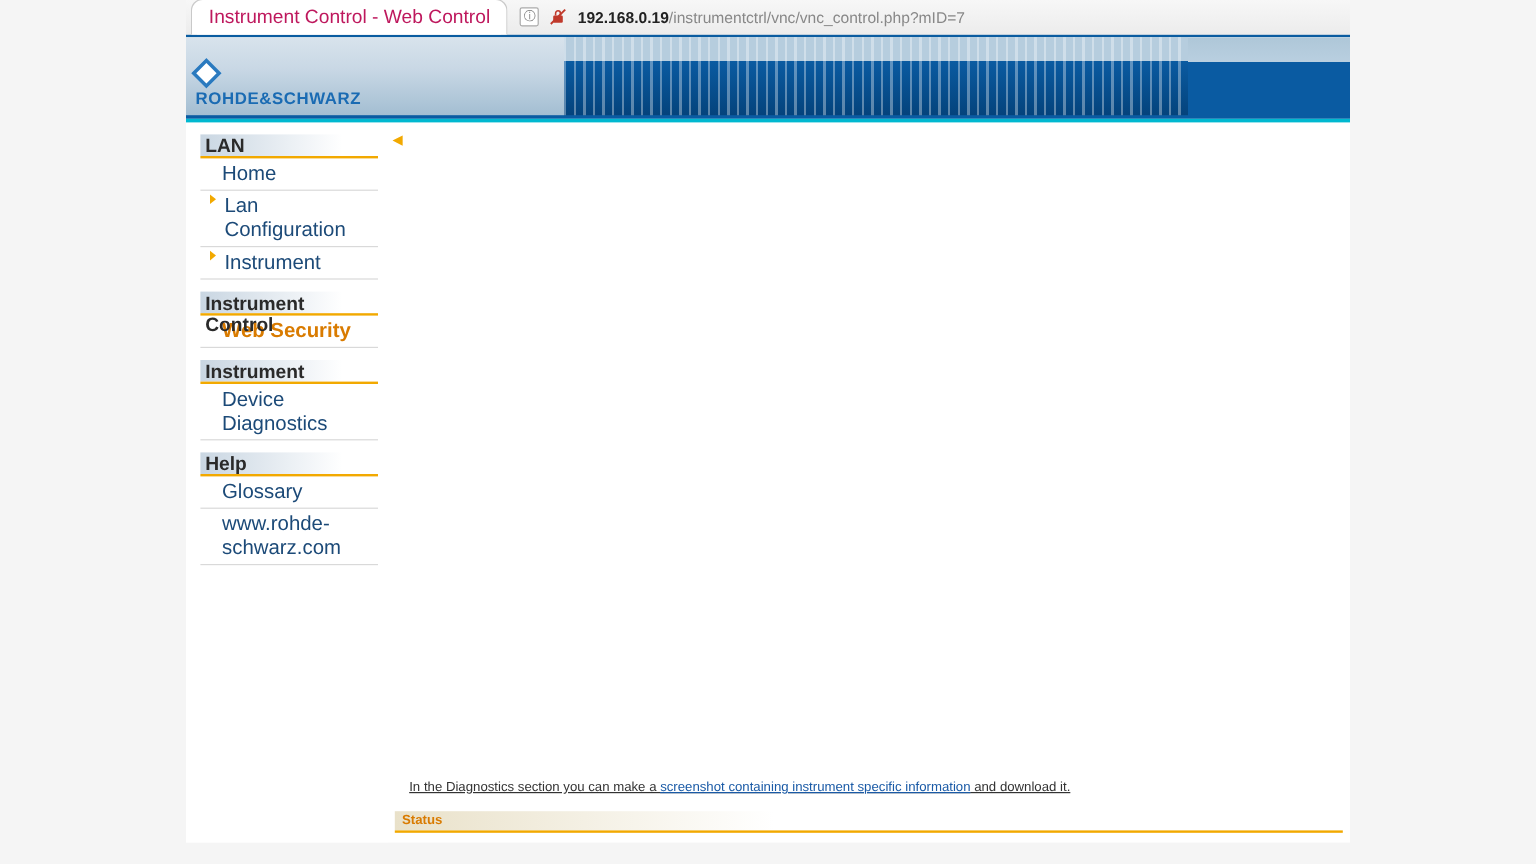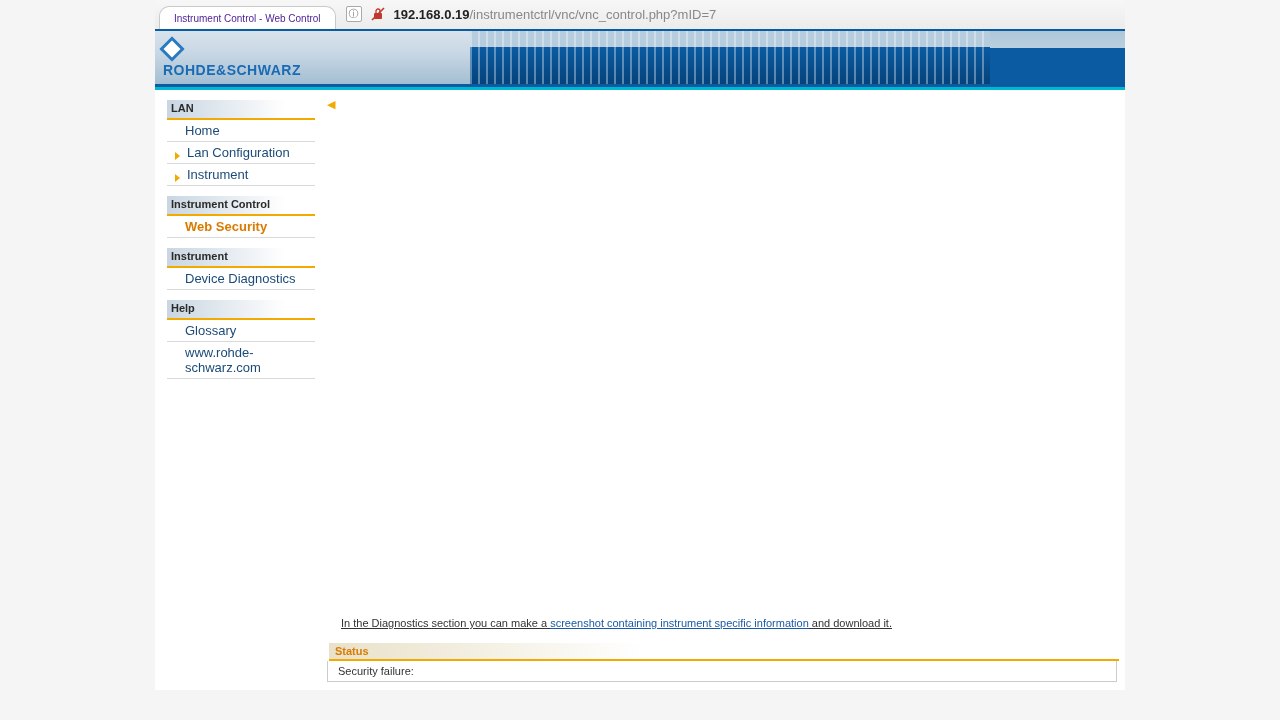--- a/index.html
+++ b/index.html
@@ -26,22 +26,22 @@
     background: linear-gradient(to bottom, #f7f7f7, #ececec);
     border-bottom: 2px solid #0a5ca0;
   }
   .tab {
     margin-left: 4px;
     background: #fff;
     border: 1px solid #c9c9c9;
     border-bottom: none;
     border-radius: 10px 10px 0 0;
     padding: 6px 14px 5px 14px;
-    font-size: 10px;
-    color: #4c1d95;
+    font-size: 16px;
+    color: #be185d;
     position: relative;
   }
   .addr-bar {
     margin-left: 10px;
     flex: 1;
     display: flex;
     align-items: center;
     gap: 8px;
     height: 26px;
     padding-bottom: 4px;
@@ -62,21 +62,21 @@
     font-size: 12px;
   }
   .url-text {
     color: #888;
     font-size: 13px;
   }
   .url-text .host { color: #222; font-weight: bold; }
 
   
   .banner {
-    height: 59px;
+    height: 71px;
     background: linear-gradient(to bottom, #aec7d8 0%, #b9cfe0 30%, #0a5ba2 30%, #0a5ba2 100%);
     position: relative;
     border-bottom: 3px solid #00b8d0;
   }
   .banner-bars {
     position: absolute;
     left: 315px;
     top: 0;
     bottom: 3px;
     width: 520px;
@@ -123,45 +123,45 @@
     width: 168px;
     background: #fff;
     padding-top: 10px;
   }
   .side-group-header {
     margin-left: 12px;
     margin-right: 8px;
     height: 18px;
     background: linear-gradient(to right, #c9d6e2 0%, #fff 80%);
     border-bottom: 2px solid #f2a900;
-    font-size: 11px;
+    font-size: 16px;
     font-weight: bold;
     color: #2a2a2a;
     padding: 2px 4px 16px 4px;
     margin-top: 10px;
     position: relative;
   }
   .side-group-header::after{
     content:"";
     position:absolute;
     right:-6px; bottom:-2px;
     border-bottom:2px solid transparent;
     border-left: 22px solid #f2a900;
     height:0; width:0;
     transform: skewX(30deg);
     display:none;
   }
   .side-group-header:first-child { margin-top: 0; }
   .side-item {
     display: flex;
-    align-items: flex-end;
+    align-items: flex-start;
     padding: 3px 4px 3px 18px;
     margin-left: 12px;
     margin-right: 8px;
-    font-size: 13px;
+    font-size: 17px;
     color: #1c4a78;
     border-bottom: 1px solid #d9d9d9;
     cursor: pointer;
     gap: 4px;
   }
   .side-item.expandable::before {
     content: "";
     width: 0; height: 0;
     border-top: 4px solid transparent;
     border-bottom: 4px solid transparent;
@@ -292,17 +292,16 @@
     <div class="content">
       <span class="collapse-handle">◀</span>
 
       <div class="spacer"></div>
 
       <div class="diag-note">
         <span>In the Diagnostics section you can make a </span><a href="#">screenshot containing instrument specific information</a><span> and download it.</span>
       </div>
 
       <div class="status-header">Status</div>
-      <div class="status-body">Security failure:</div>
     </div>
 
   </div>
 </div>
 
 </body></html>

